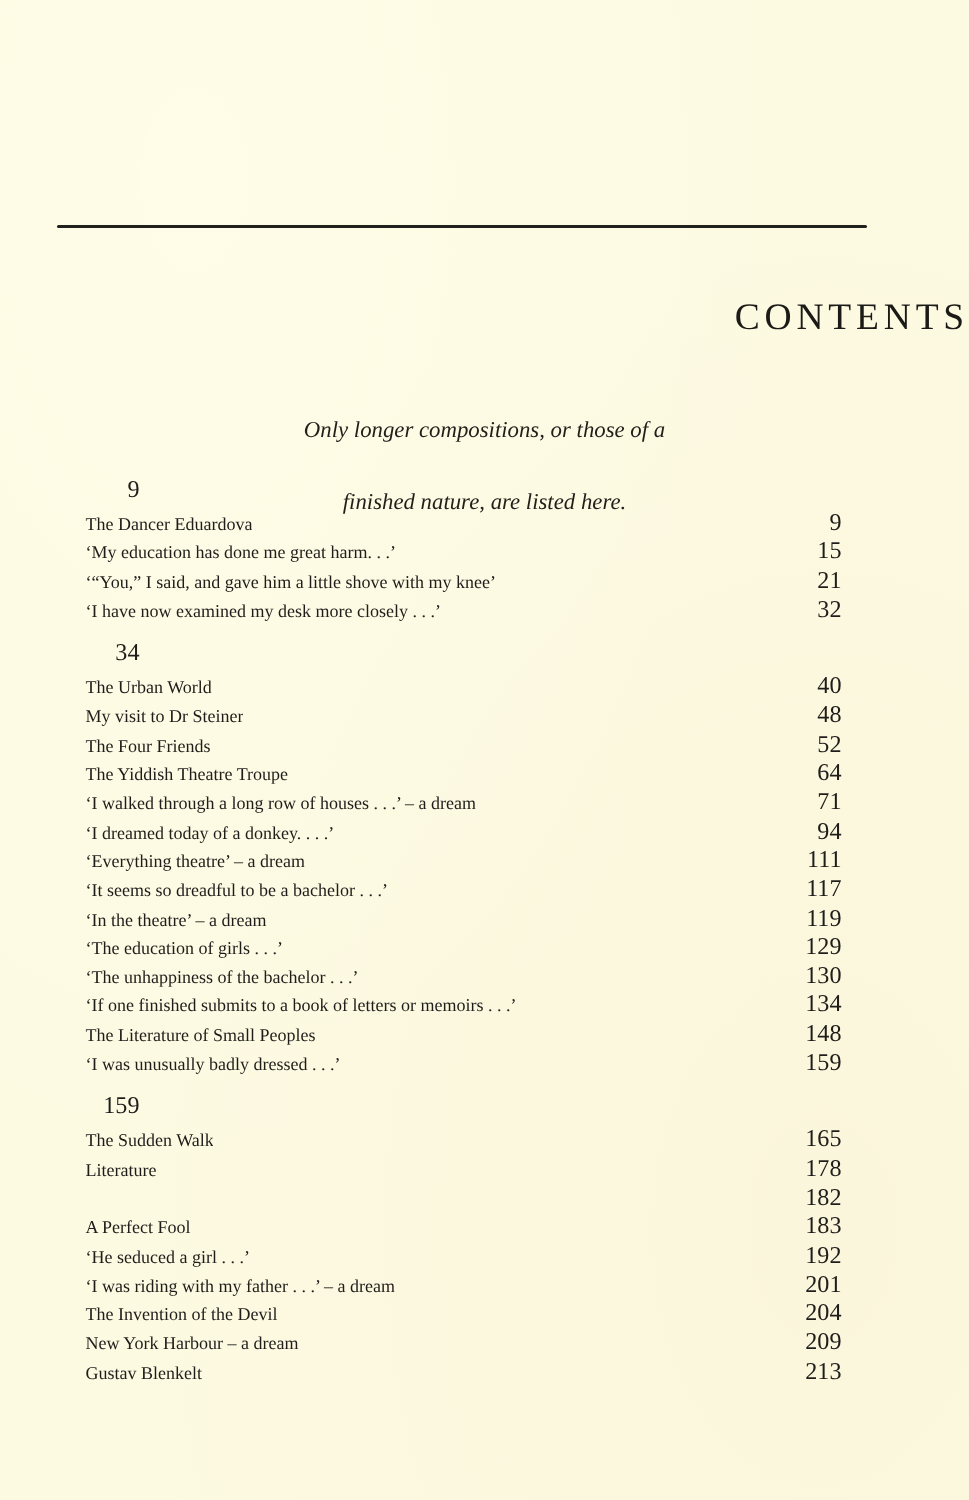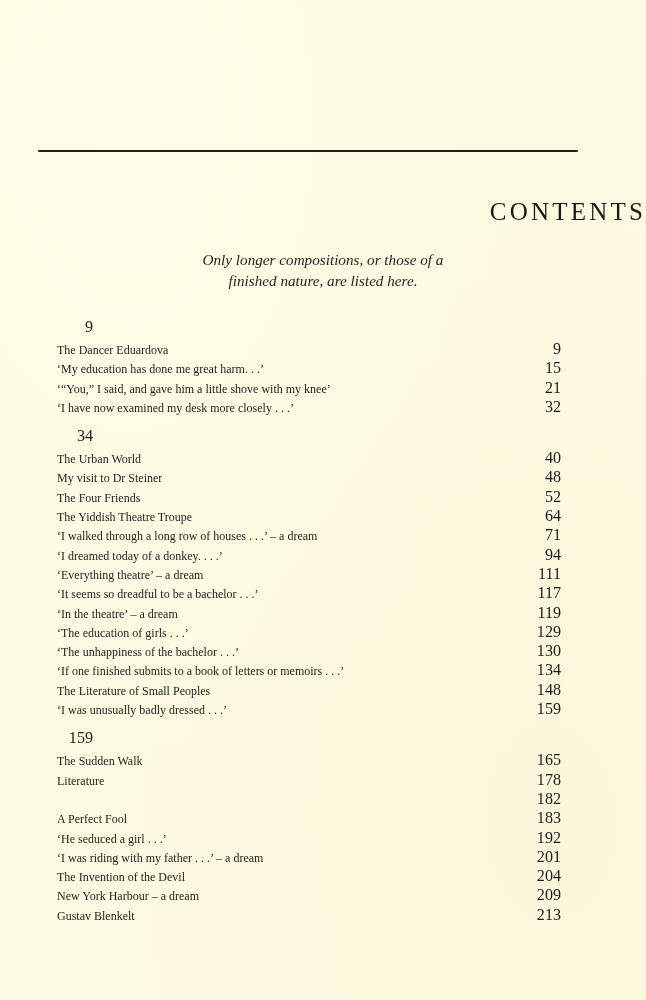--- a/index.html
+++ b/index.html
@@ -52,21 +52,21 @@
     position: absolute;
     left: 0;
     right: 0;
     top: 249px;
     text-align: center;
     font-style: italic;
     font-size: 15.2px;
     line-height: 21px;
     color: #201f1a;
   }
-  .subtitle .ln { display: block; }
+  .subtitle .ln { display: block; margin-top: 27px; }
 
   .toc {
     position: absolute;
     left: 57px;
     top: 317px;
     width: 504px;
   }
 
   .group { margin-bottom: 10px; }
   .group:last-child { margin-bottom: 0; }

